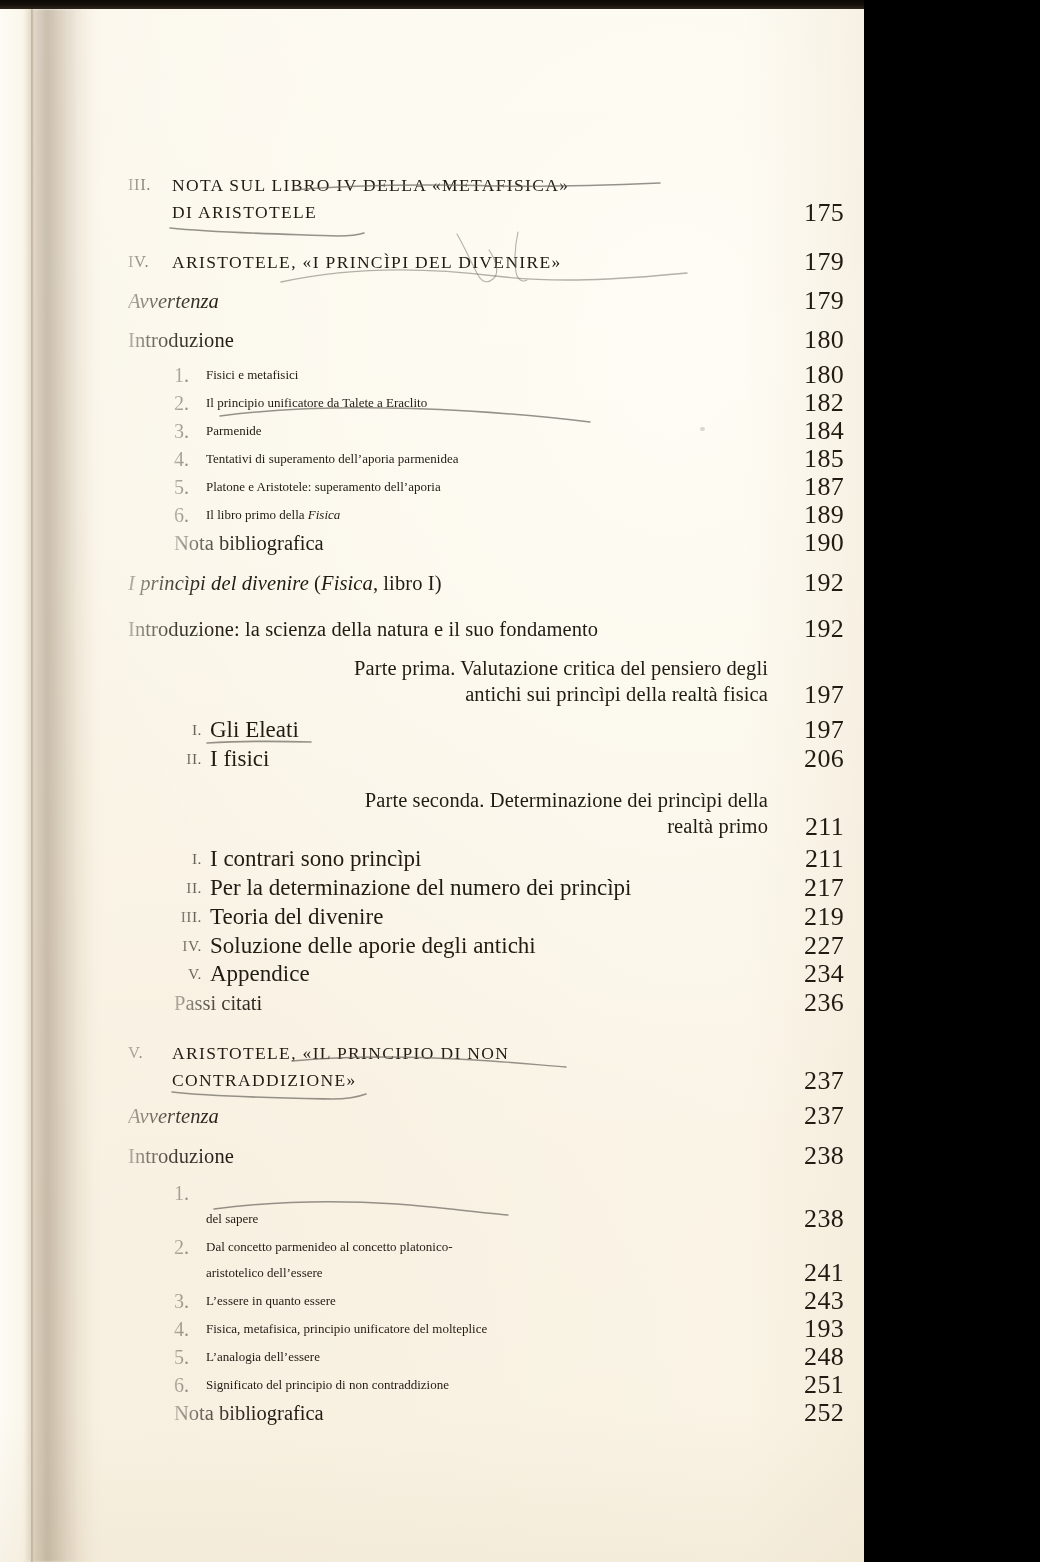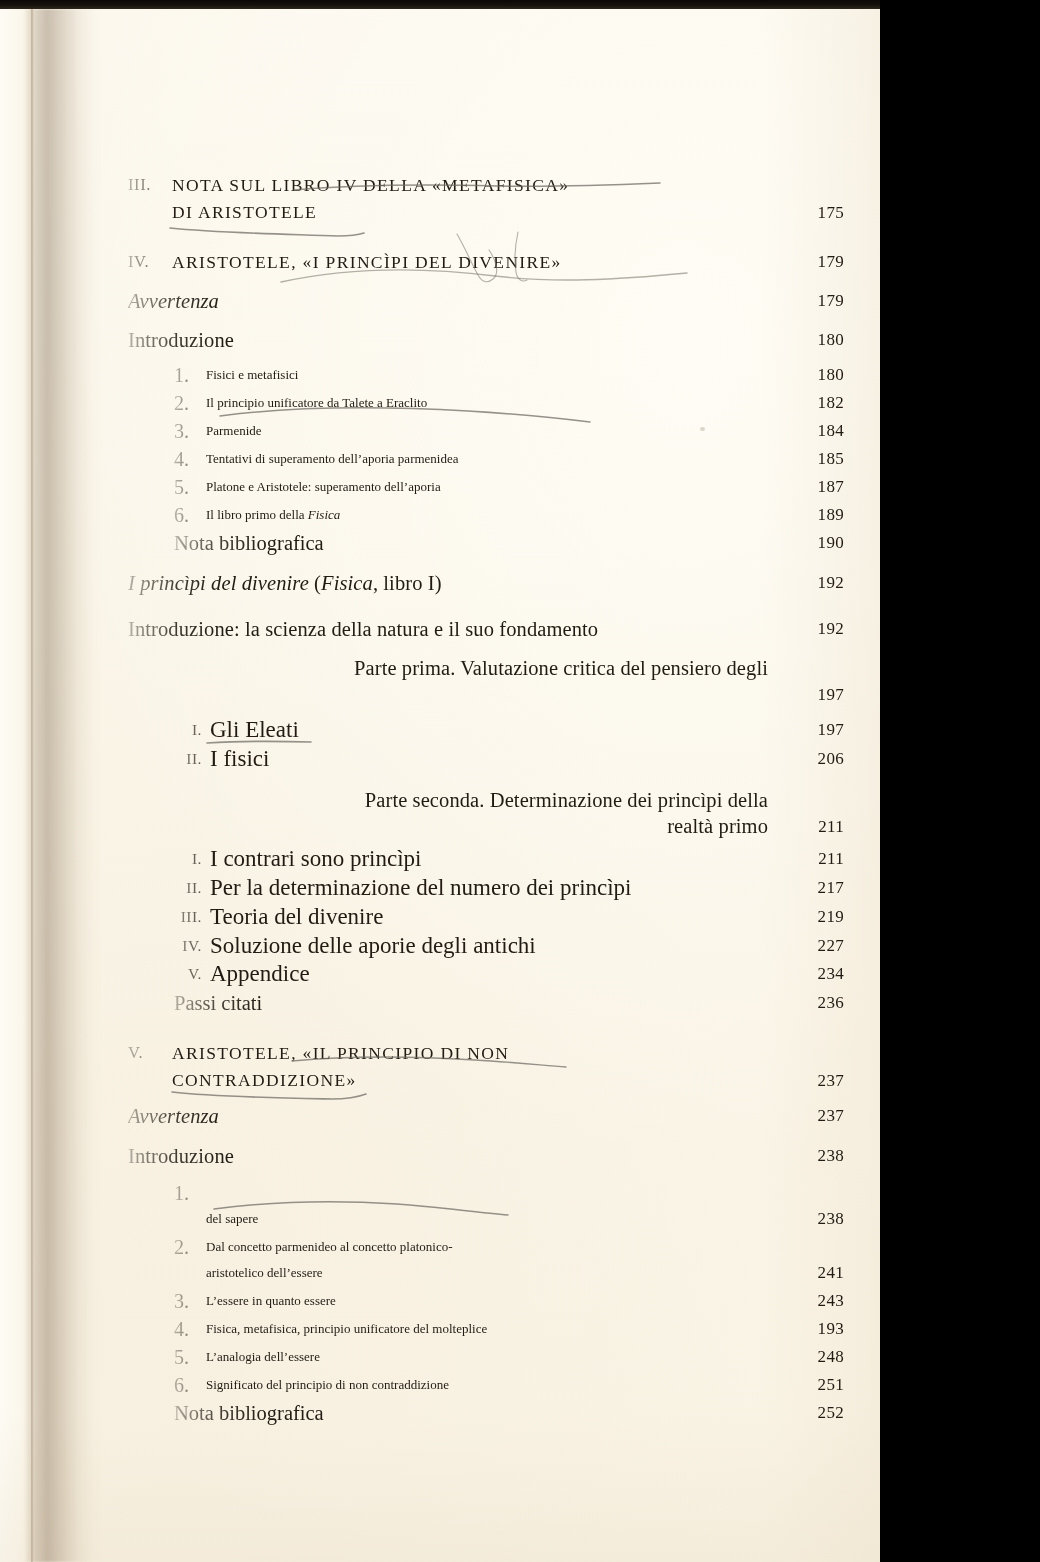--- a/index.html
+++ b/index.html
@@ -15,21 +15,20 @@
     font-family: "Liberation Serif", "DejaVu Serif", serif;
   }
 
   
   #scan {
     position: relative;
     width: 864px;
     height: 1562px;
     background: #f0abfc;
     overflow: hidden;
-    padding-left: 16px;
   }
 
   
   .scan-top-band {
     position: absolute;
     left: 0; top: 0;
     width: 1040px; height: 9px;
     background: linear-gradient(180deg,#0a0806 0%, #15100b 55%, #2e261c 100%);
     z-index: 40;
   }
@@ -116,21 +115,21 @@
     white-space: nowrap;
   }
   .label.wrap { white-space: normal; width: 640px; text-align: right; }
 
   .pageno {
     position: absolute;
     right: 0;
     top: 0;
     width: 72px;
     text-align: right;
-    font-size: 17px;
+    font-size: 26px;
     line-height: 26px;
     letter-spacing: 0.3px;
   }
 
   
   .chapnum {
     position: absolute;
     left: 0; top: 0;
     width: 38px;
     text-align: left;
@@ -308,20 +307,21 @@
     </div>
 
     <div class="row" style="top:616px;">
       <span class="label fadeleft">Introduzione: la scienza della natura e il suo fondamento</span>
       <span class="pageno">192</span>
     </div>
 
     <div class="row" style="top:655px;">
       <span class="label wrap fadeleft">
         <span>Parte prima. Valutazione critica del pensiero degli</span><br>
+        <span>antichi sui princìpi della realtà fisica</span>
       </span>
       <span class="pageno" style="top:27px;">197</span>
     </div>
 
     <div class="row" style="top:717px;">
       <span class="romnum fadeleft">I.</span>
       <span class="romtext">Gli Eleati</span>
       <span class="pageno">197</span>
     </div>
     <div class="row" style="top:746px;">

